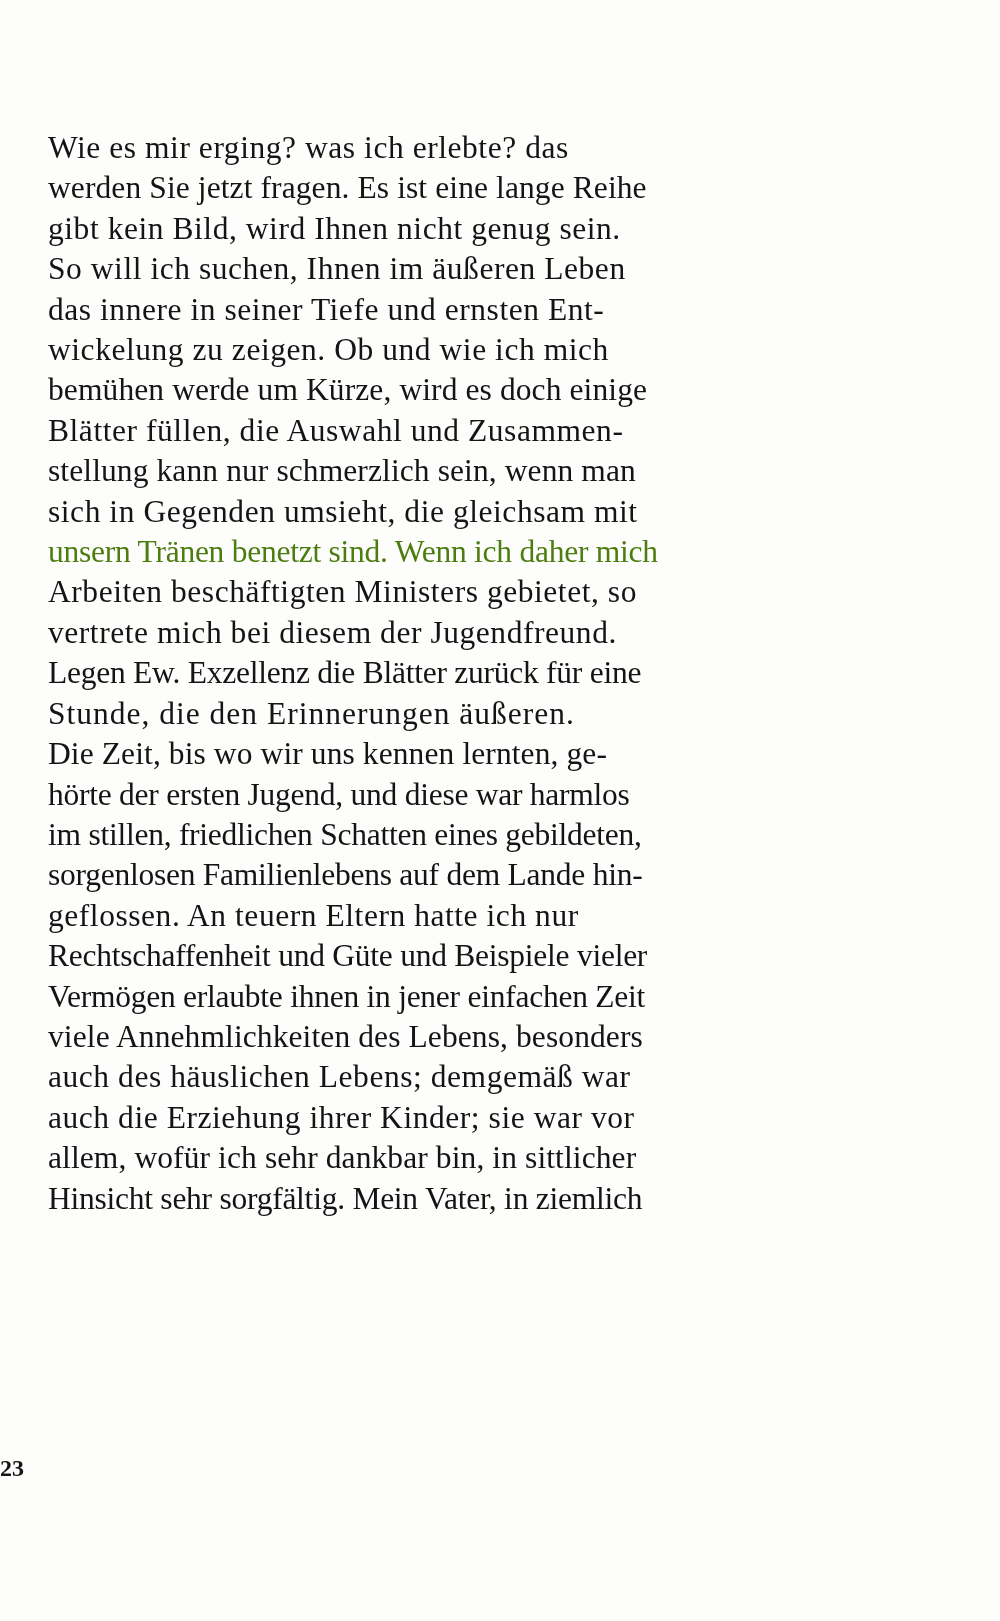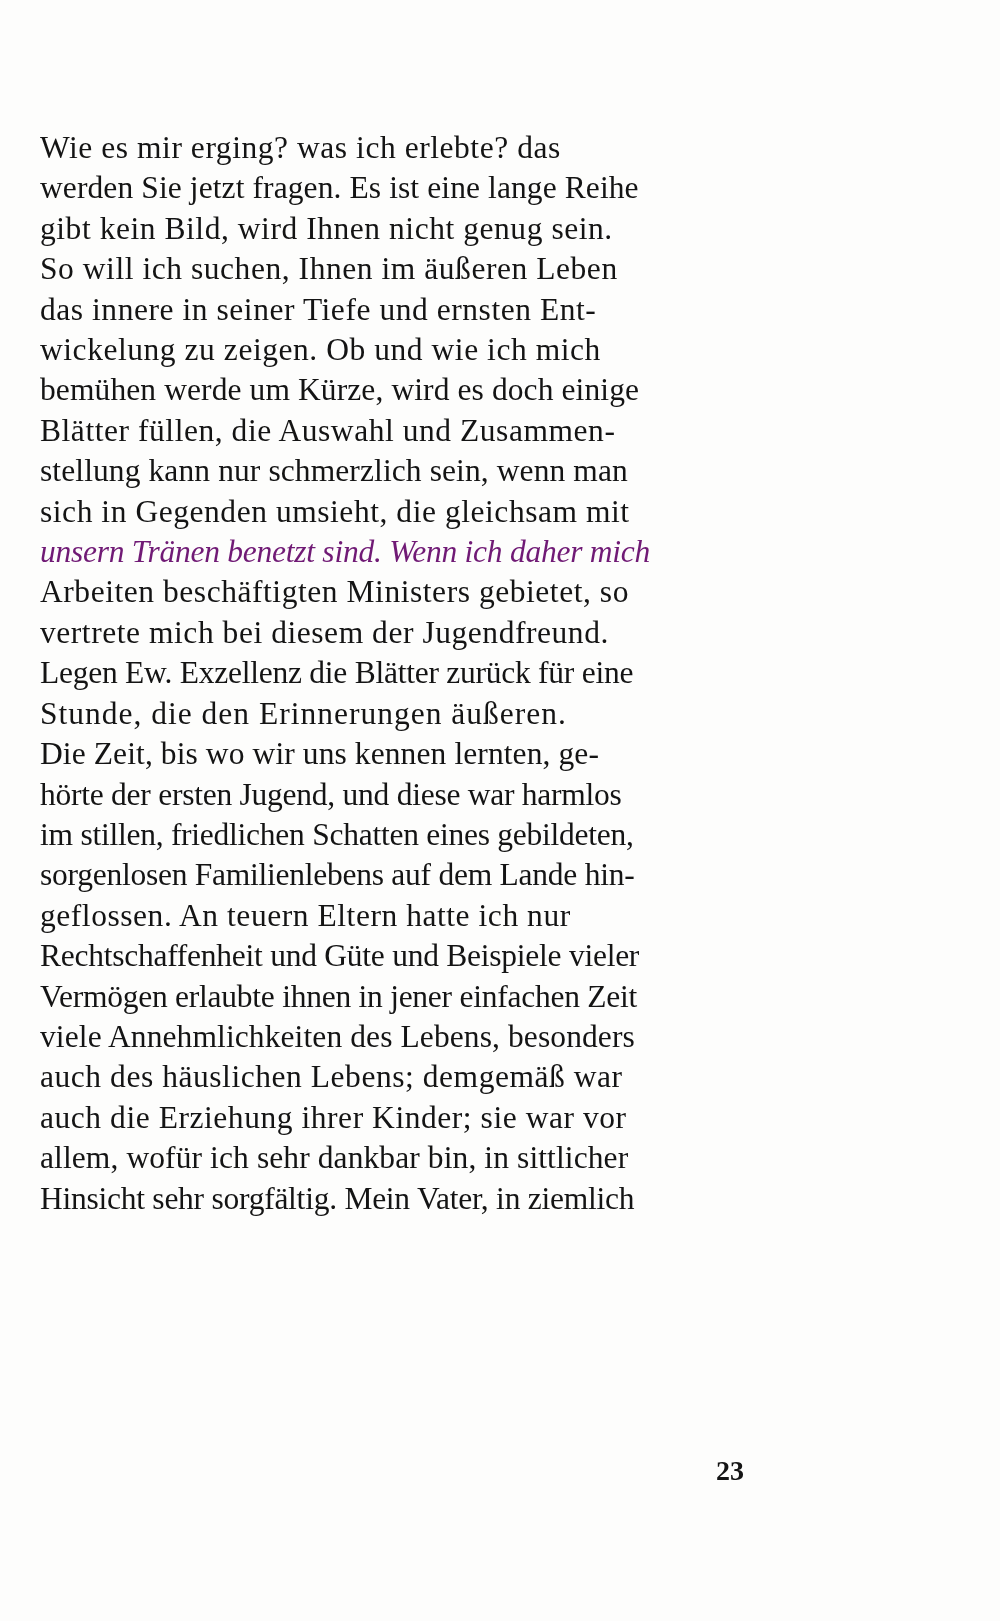--- a/index.html
+++ b/index.html
@@ -15,47 +15,45 @@
     color: #111111;
   }
   .page {
     position: relative;
     width: 1000px;
     height: 1621px;
     background: #fdfdfc;
   }
   .text-block {
     position: absolute;
-    left: 40px;
+    left: 48px;
     top: 128px;
     width: 760px;
   }
   .line {
     font-family: "Liberation Serif", serif;
     font-size: 31.5px;
     line-height: 40.4px;
     color: #141414;
     white-space: nowrap;
     letter-spacing: 0.1px;
     text-rendering: optimizeLegibility;
   }
   .line.tight { letter-spacing: -0.25px; }
   .line.wide { letter-spacing: 0.55px; }
   .line.xwide { letter-spacing: 1.0px; }
-  .faded { color: #701a75; font-style: italic; }
+  .faded { color: #4d7c0f; }
   .page-number {
     position: absolute;
     left: 0;
     top: 1455px;
     width: 1000px;
-    text-align: center;
-    padding-left: 460px;
     box-sizing: border-box;
     font-family: "Liberation Serif", serif;
-    font-size: 28px;
+    font-size: 24px;
     font-weight: bold;
     color: #141414;
   }
 </style>
 </head>
 <body>
 
 <div class="page">
 
   <div class="text-block">

